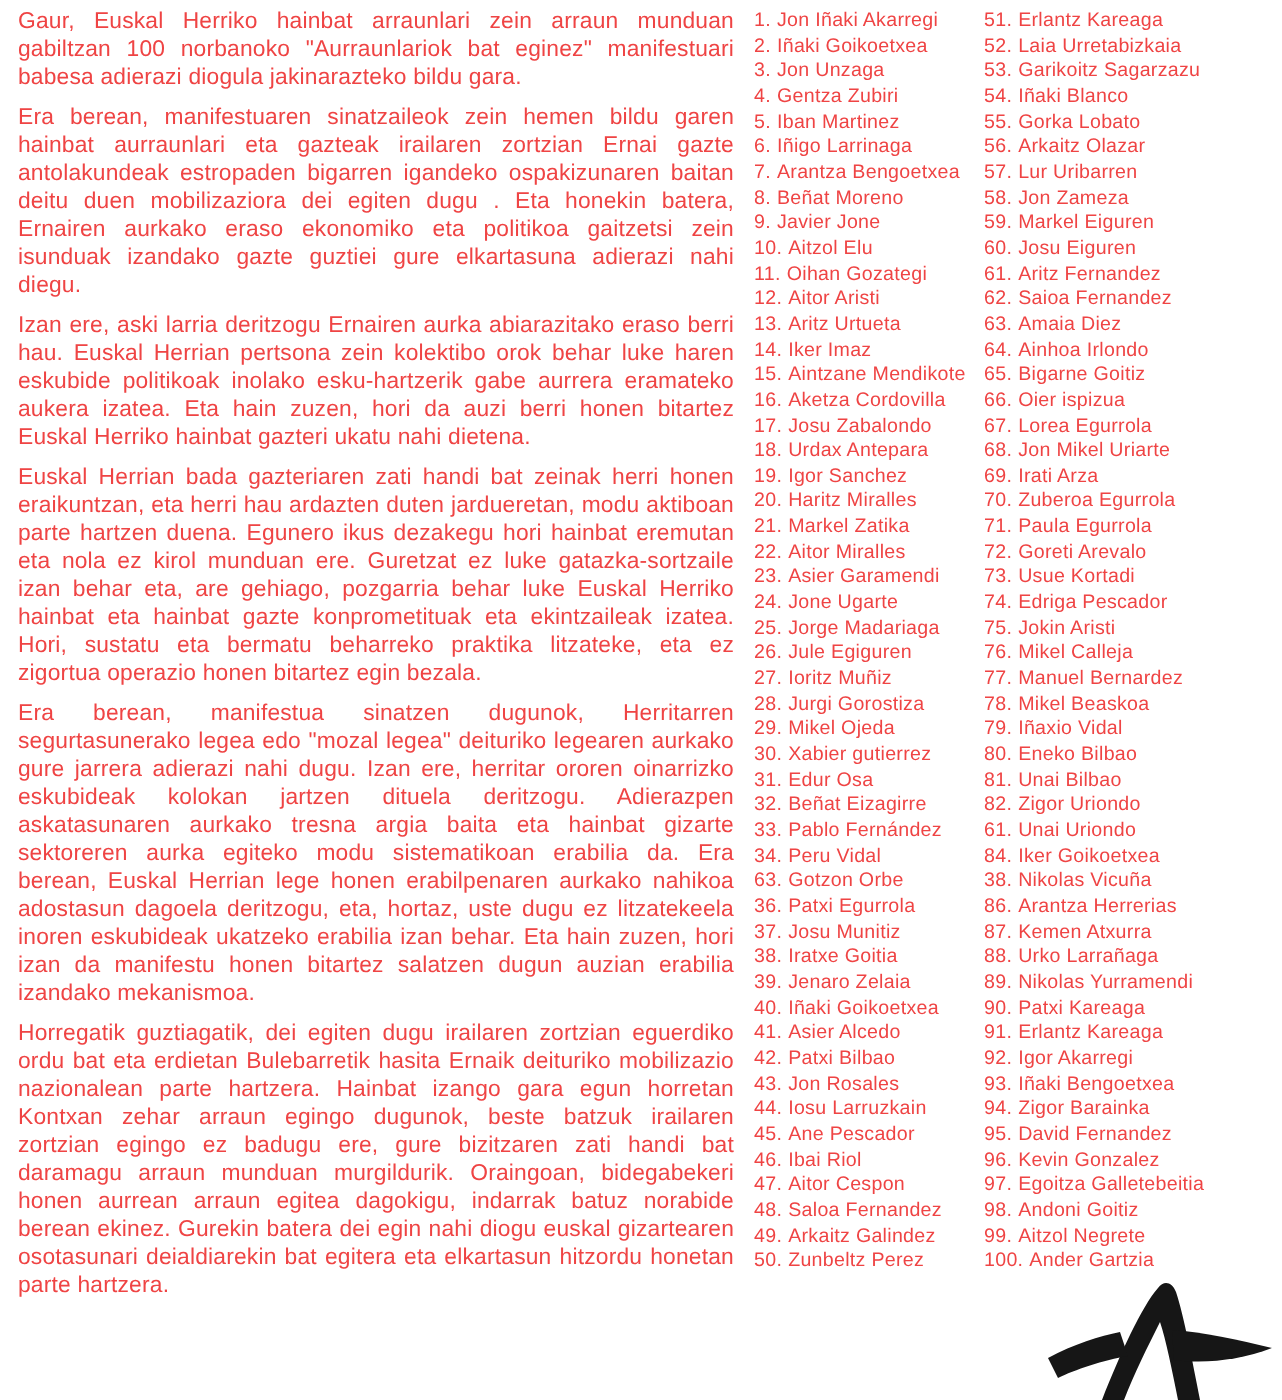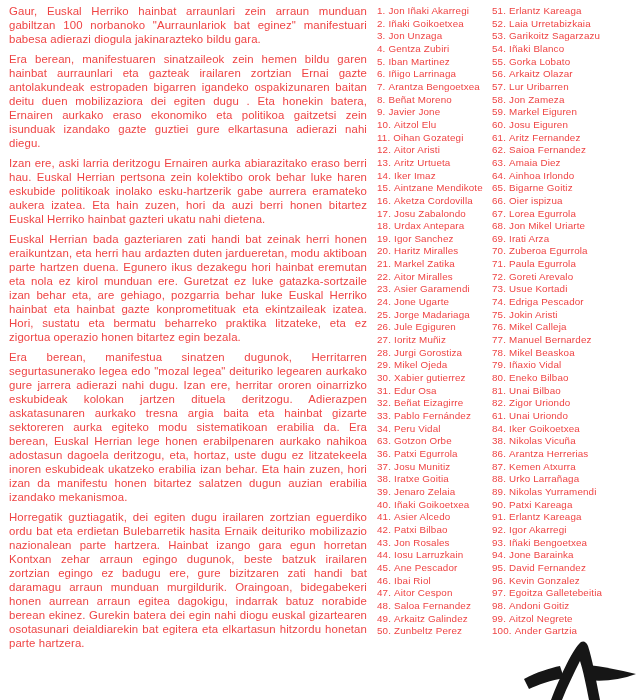--- a/index.html
+++ b/index.html
@@ -429,21 +429,21 @@
       <div class="sig-row">
         <span class="sig-num">92.</span>
         <span class="sig-name">Igor Akarregi</span>
       </div>
       <div class="sig-row">
         <span class="sig-num">93.</span>
         <span class="sig-name">Iñaki Bengoetxea</span>
       </div>
       <div class="sig-row">
         <span class="sig-num">94.</span>
-        <span class="sig-name">Jone Barainka</span>
+        <span class="sig-name">Zigor Barainka</span>
       </div>
       <div class="sig-row">
         <span class="sig-num">95.</span>
         <span class="sig-name">David Fernandez</span>
       </div>
       <div class="sig-row">
         <span class="sig-num">96.</span>
         <span class="sig-name">Kevin Gonzalez</span>
       </div>
       <div class="sig-row">

